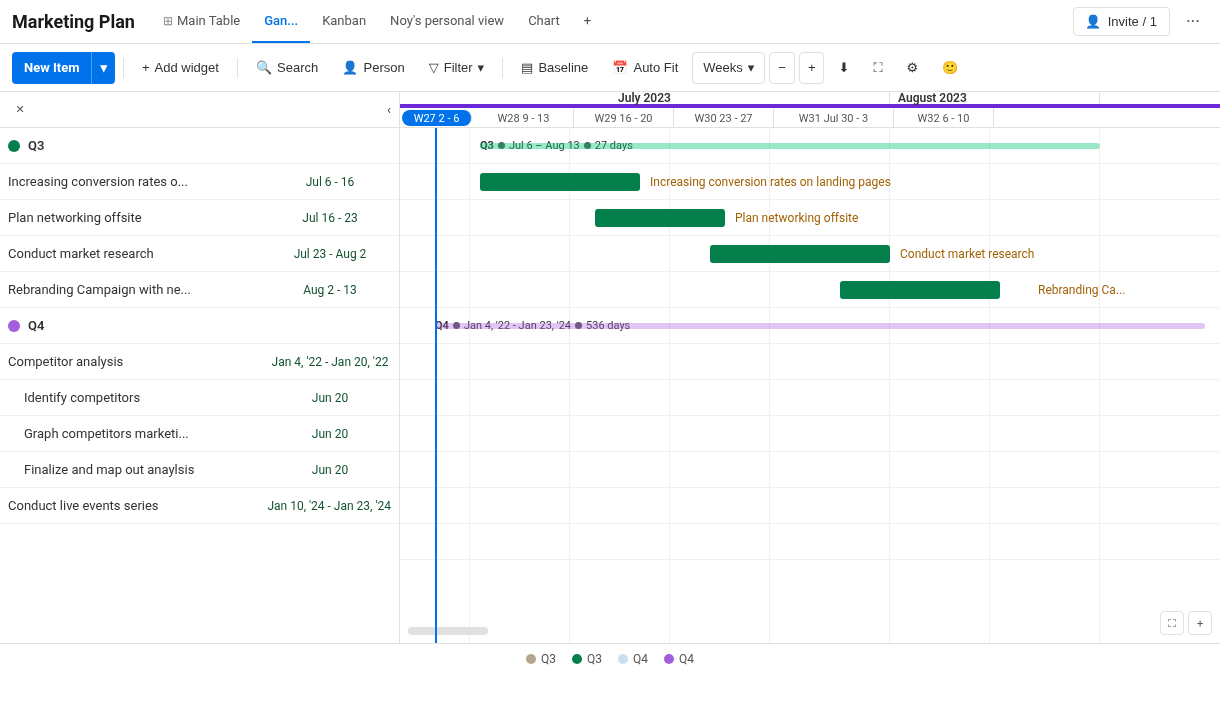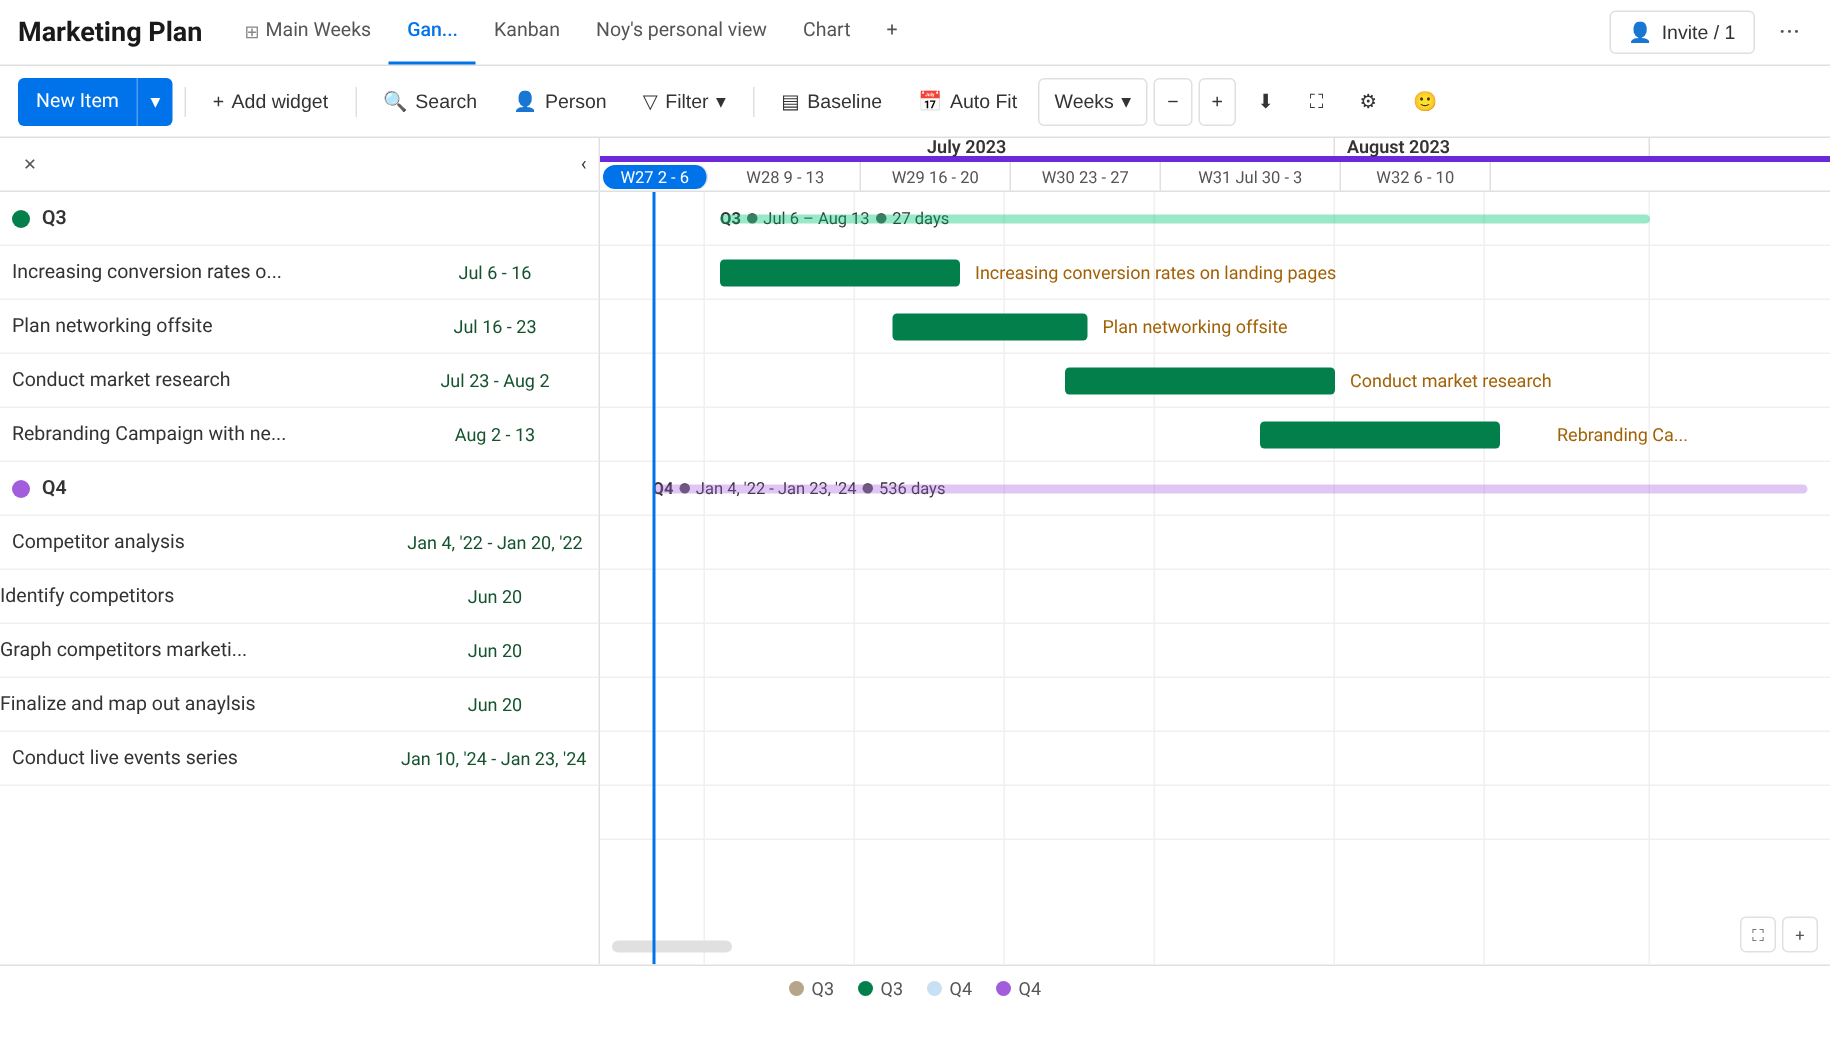--- a/index.html
+++ b/index.html
@@ -11,21 +11,21 @@
     .nav-tabs { display: flex; align-items: center; gap: 0; height: 100%; }
     .nav-tab { display: flex; align-items: center; padding: 0 12px; height: 100%; cursor: pointer; font-size: 13px; color: #555; border-bottom: 2px solid transparent; white-space: nowrap; gap: 4px; }
     .nav-tab.active { color: #0073ea; border-bottom: 2px solid #0073ea; font-weight: 500; }
     .nav-tab-icon { font-size: 12px; color: #888; }
     .top-bar-right { margin-left: auto; display: flex; align-items: center; gap: 8px; }
     .invite-btn { display: flex; align-items: center; gap: 6px; padding: 6px 12px; border: 1px solid #e0e0e0; border-radius: 4px; cursor: pointer; font-size: 13px; color: #333; background: #fff; }
     .more-btn { cursor: pointer; padding: 4px 8px; color: #555; font-size: 18px; }
 
     
     .toolbar { display: flex; align-items: center; padding: 0 12px; height: 48px; border-bottom: 1px solid #e0e0e0; gap: 4px; }
-    .new-item-btn { display: flex; align-items: center; background: #0073ea; color: #fff; border: none; border-radius: 4px; cursor: pointer; font-size: 13px; font-weight: 400; height: 32px; overflow: hidden; }
+    .new-item-btn { display: flex; align-items: center; background: #0073ea; color: #fff; border: none; border-radius: 4px; cursor: pointer; font-size: 13px; font-weight: 700; height: 32px; overflow: hidden; }
     .new-item-btn-main { padding: 0 12px; height: 100%; display: flex; align-items: center; }
     .new-item-btn-arrow { padding: 0 8px; height: 100%; display: flex; align-items: center; border-left: 1px solid rgba(255,255,255,0.3); }
     .toolbar-sep { width: 1px; height: 20px; background: #e0e0e0; margin: 0 4px; }
     .toolbar-btn { display: flex; align-items: center; gap: 5px; padding: 0 10px; height: 32px; border: none; background: none; cursor: pointer; color: #333; font-size: 13px; border-radius: 4px; }
 
     
     .gantt-container { display: flex; flex-direction: column; height: calc(703px - 44px - 48px - 30px); overflow: hidden; }
     .gantt-main { display: flex; flex: 1; overflow: hidden; }
 
     
@@ -44,21 +44,21 @@
     .gantt-week-cell.current { background: #0073ea; color: #fff; border-radius: 10px; margin: 2px; height: 16px; }
     .gantt-body { flex: 1; position: relative; overflow: hidden; }
     .gantt-grid { position: absolute; top: 0; left: 0; right: 0; bottom: 0; display: flex; }
     .gantt-grid-col { flex-shrink: 0; border-right: 1px solid #f0f0f0; height: 100%; }
     .gantt-rows-overlay { position: absolute; top: 0; left: 0; right: 0; bottom: 0; }
 
     
     .row { height: 36px; display: flex; align-items: center; border-bottom: 1px solid #f0f0f0; }
     .row.group-row { background: #fff; font-weight: 600; }
     .row-indent-0 { padding-left: 8px; }
-    .row-indent-1 { }
+    .row-indent-1 { padding-left: 24px; }
 
     .row-dot { width: 12px; height: 12px; border-radius: 50%; margin-right: 8px; flex-shrink: 0; }
     .row-label { flex: 1; overflow: hidden; text-overflow: ellipsis; white-space: nowrap; font-size: 13px; }
     .row-dates { font-size: 12px; color: #14532d; white-space: nowrap; padding-right: 8px; min-width: 130px; text-align: center; }
 
     
     .gantt-bar-row { height: 36px; position: relative; display: flex; align-items: center; border-bottom: 1px solid #f0f0f0; }
     .gantt-bar { position: absolute; height: 18px; border-radius: 3px; display: flex; align-items: center; padding: 0 6px; font-size: 11px; color: #fff; white-space: nowrap; overflow: hidden; }
     .gantt-bar-green { background: #037f4c; }
     .gantt-bar-label { position: absolute; white-space: nowrap; font-size: 12px; color: #a16207; }
@@ -81,21 +81,21 @@
 </head>
 <body>
 
 <div class="top-bar">
   <span class="app-title">Marketing Plan</span>
 
   <div class="nav-tabs">
     <div class="nav-tab">
       <span class="nav-tab-icon">⊞</span>
 
-      <span>Main Weeks</span>
+      <span>Main Table</span>
     </div>
     <div class="nav-tab active">
       <span>Gan...</span>
     </div>
     <div class="nav-tab">
       <span>Kanban</span>
     </div>
     <div class="nav-tab">
       <span>Noy's personal view</span>
     </div>

